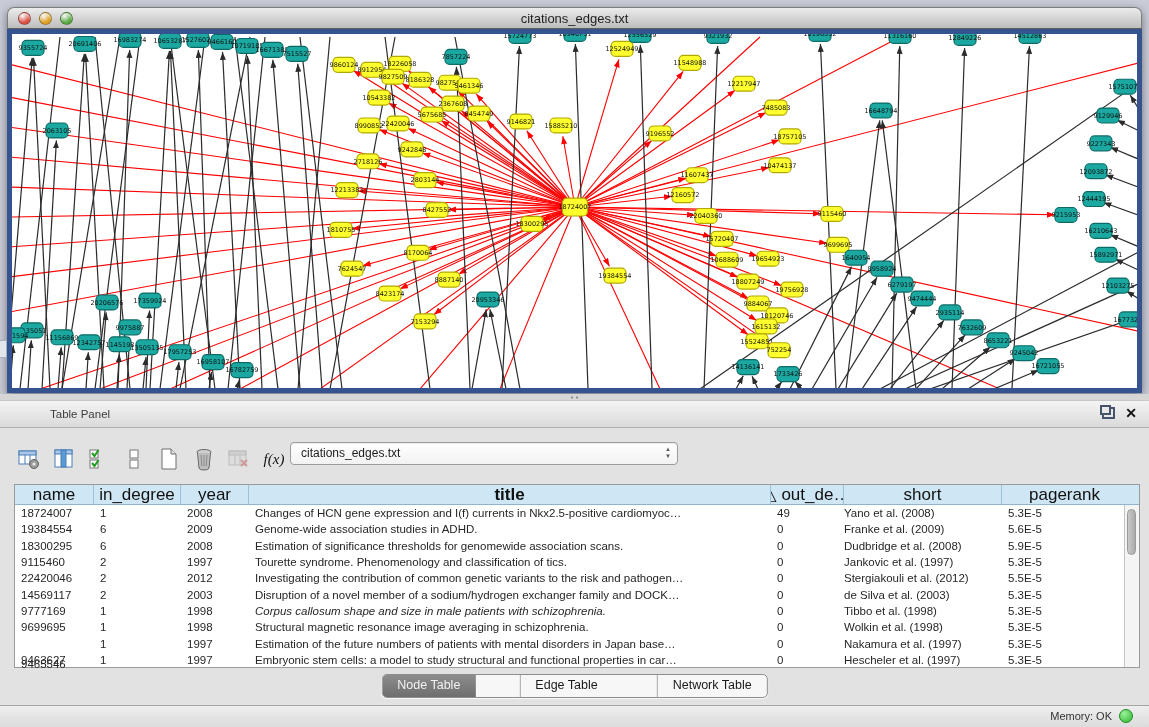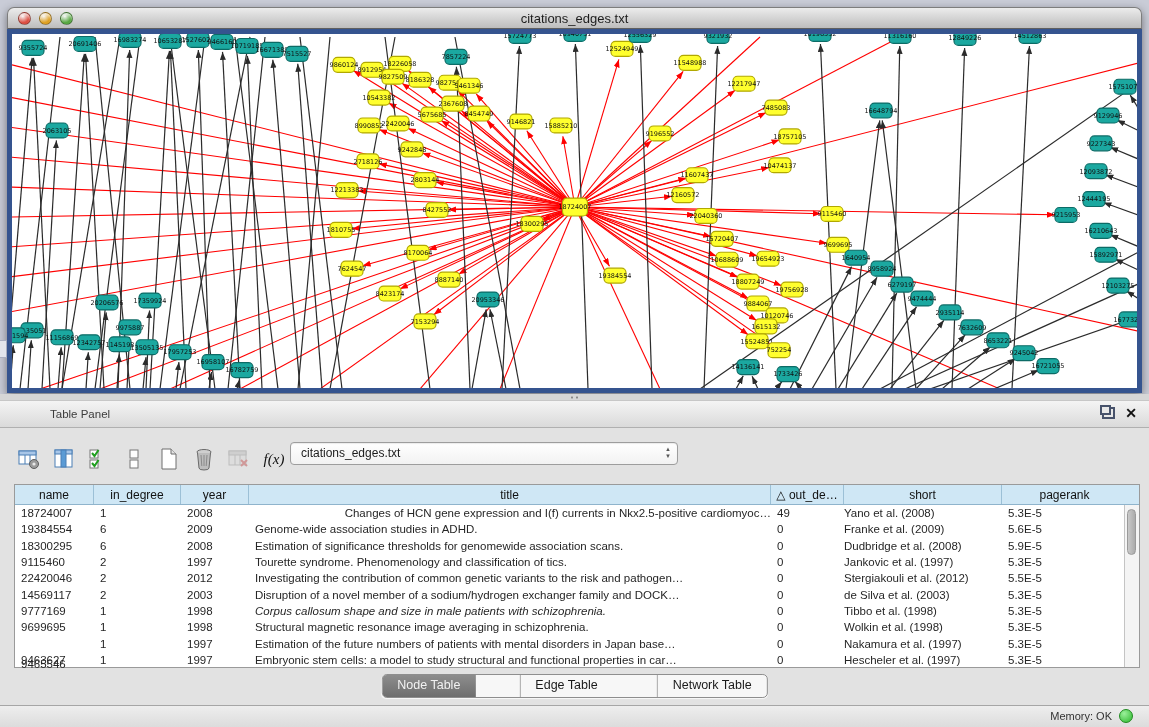--- a/index.html
+++ b/index.html
@@ -68,21 +68,21 @@
   }
   #net-select .arrows{
     position:absolute;right:6px;top:3px;font-size:6px;color:#555;line-height:7px;text-align:center;
   }
   
   #table-box{
     position:absolute;left:14px;top:90px;width:1126px;height:184px;box-sizing:border-box;
     background:#fff;border:1px solid #9a9a9a;
   }
   #thead{display:flex;height:20px;background:#cfe7f5;border-bottom:1px solid #8fb4cc;box-sizing:border-box;}
-  .th{box-sizing:border-box;border-right:1px solid #9cc0d6;font-size:12px;color:#111;
+  .th{box-sizing:border-box;border-right:1px solid #9cc0d6;font-size:17px;color:#111;
       display:flex;align-items:center;justify-content:center;overflow:hidden;white-space:nowrap;}
   .th:last-child{border-right:none;}
   .tr{display:flex;height:16.3px;align-items:center;}
   .td{box-sizing:border-box;font-size:11.5px;color:#262626;padding-left:6px;overflow:hidden;
       white-space:nowrap;text-overflow:clip;}
   .td.center{padding-left:0;}
   #vscroll{position:absolute;right:0;top:20px;bottom:0;width:14px;background:#f4f4f4;border-left:1px solid #c4c4c4;}
   #vscroll .thumb{position:absolute;left:2px;top:4px;width:9px;height:46px;border-radius:5px;
       background:linear-gradient(90deg,#c9c9c9,#ababab);border:1px solid #9a9a9a;box-sizing:border-box;}
   
@@ -787,31 +787,31 @@
       <span>citations_edges.txt</span>
       <span class="arrows">▲<br>▼</span>
     </div>
   </div>
 
   <div id="table-box">
     <div id="thead">
         <div class="th" style="width: 79px;">name</div>
         <div class="th" style="width: 87px;">in_degree</div>
         <div class="th" style="width: 68px;">year</div>
-        <div class="th" style="width: 522px;">title</div>
+        <div class="th" style="width: 522px; font-weight: bold;">title</div>
         <div class="th" style="width: 73px;">△ out_de…</div>
         <div class="th" style="width: 158px;">short</div>
         <div class="th" style="width: 125px;">pagerank</div>
       </div>
     <div id="tbody">
         <div class="tr">
           <div class="td" style="width: 79px;">18724007</div>
           <div class="td" style="width: 87px;">1</div>
           <div class="td" style="width: 68px;">2008</div>
-          <div class="td" style="width: 522px; text-align: right;">Changes of HCN gene expression and I(f) currents in Nkx2.5-positive cardiomyoc…</div>
+          <div class="td" style="width: 522px;">Changes of HCN gene expression and I(f) currents in Nkx2.5-positive cardiomyoc…</div>
           <div class="td" style="width: 73px;">49</div>
           <div class="td center" style="width: 158px;">Yano et al. (2008)</div>
           <div class="td" style="width: 125px;">5.3E-5</div>
         </div>
         <div class="tr">
           <div class="td" style="width: 79px;">19384554</div>
           <div class="td" style="width: 87px;">6</div>
           <div class="td" style="width: 68px;">2009</div>
           <div class="td" style="width: 522px;">Genome-wide association studies in ADHD.</div>
           <div class="td" style="width: 73px;">0</div>

